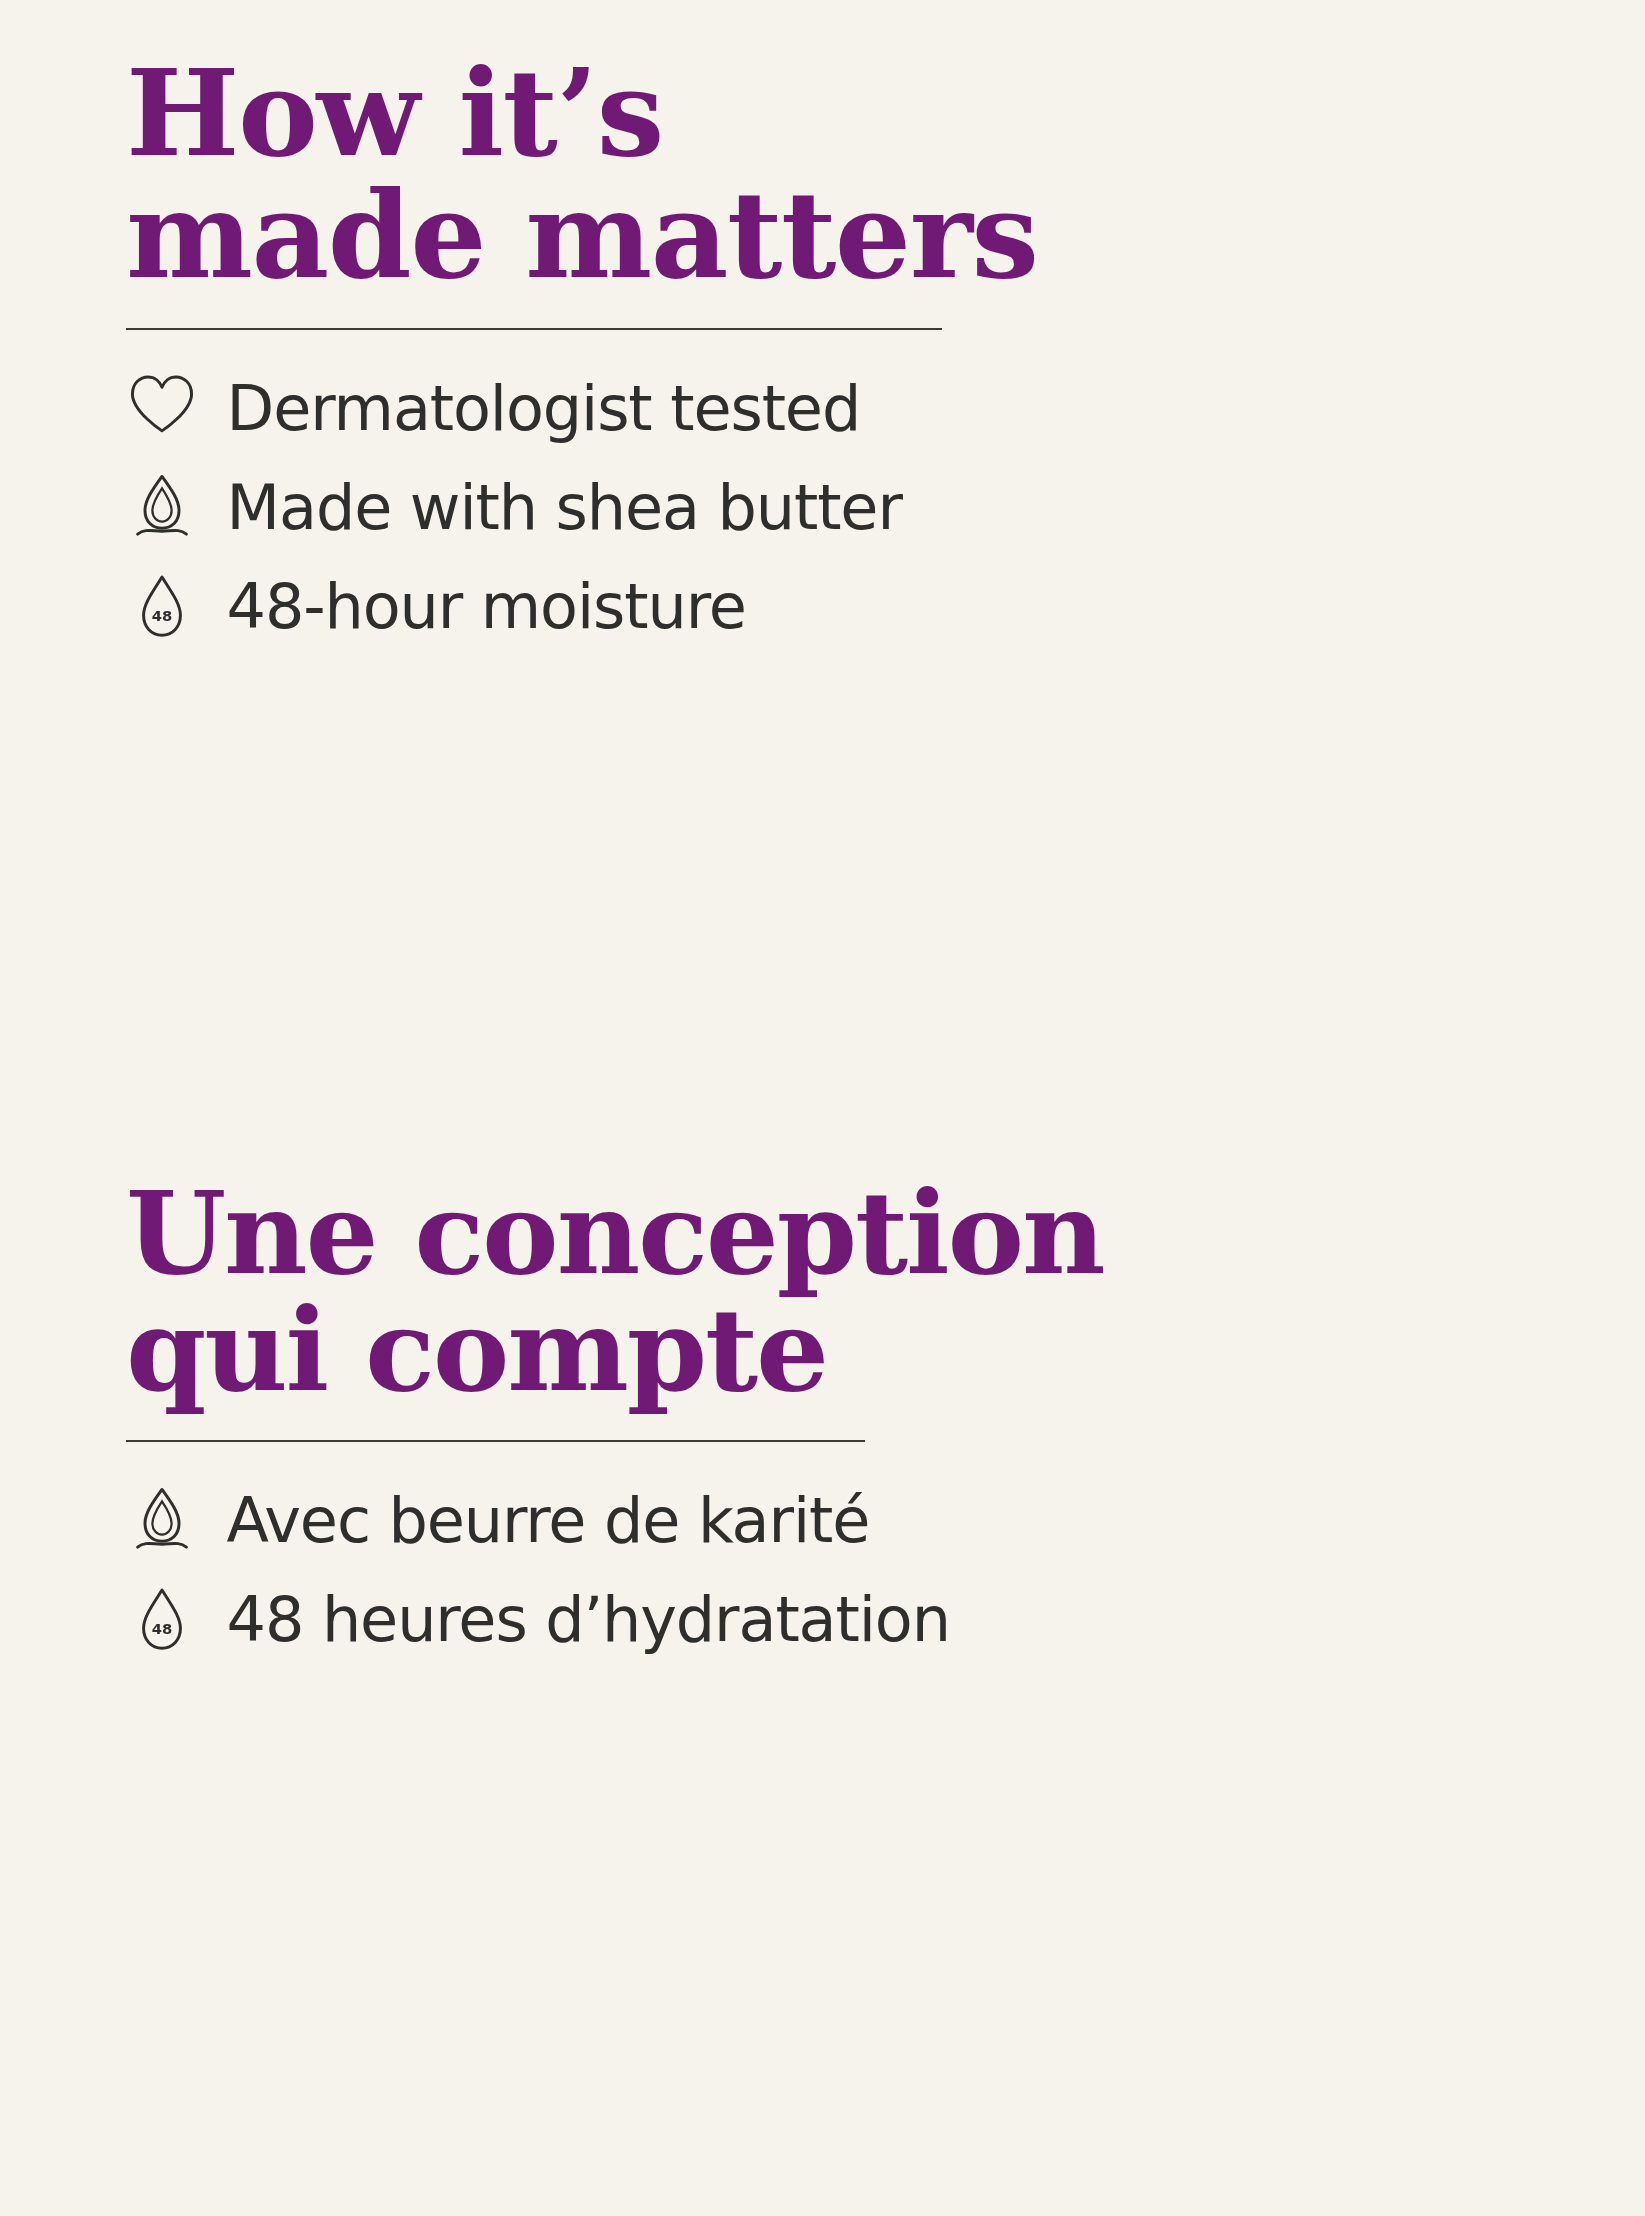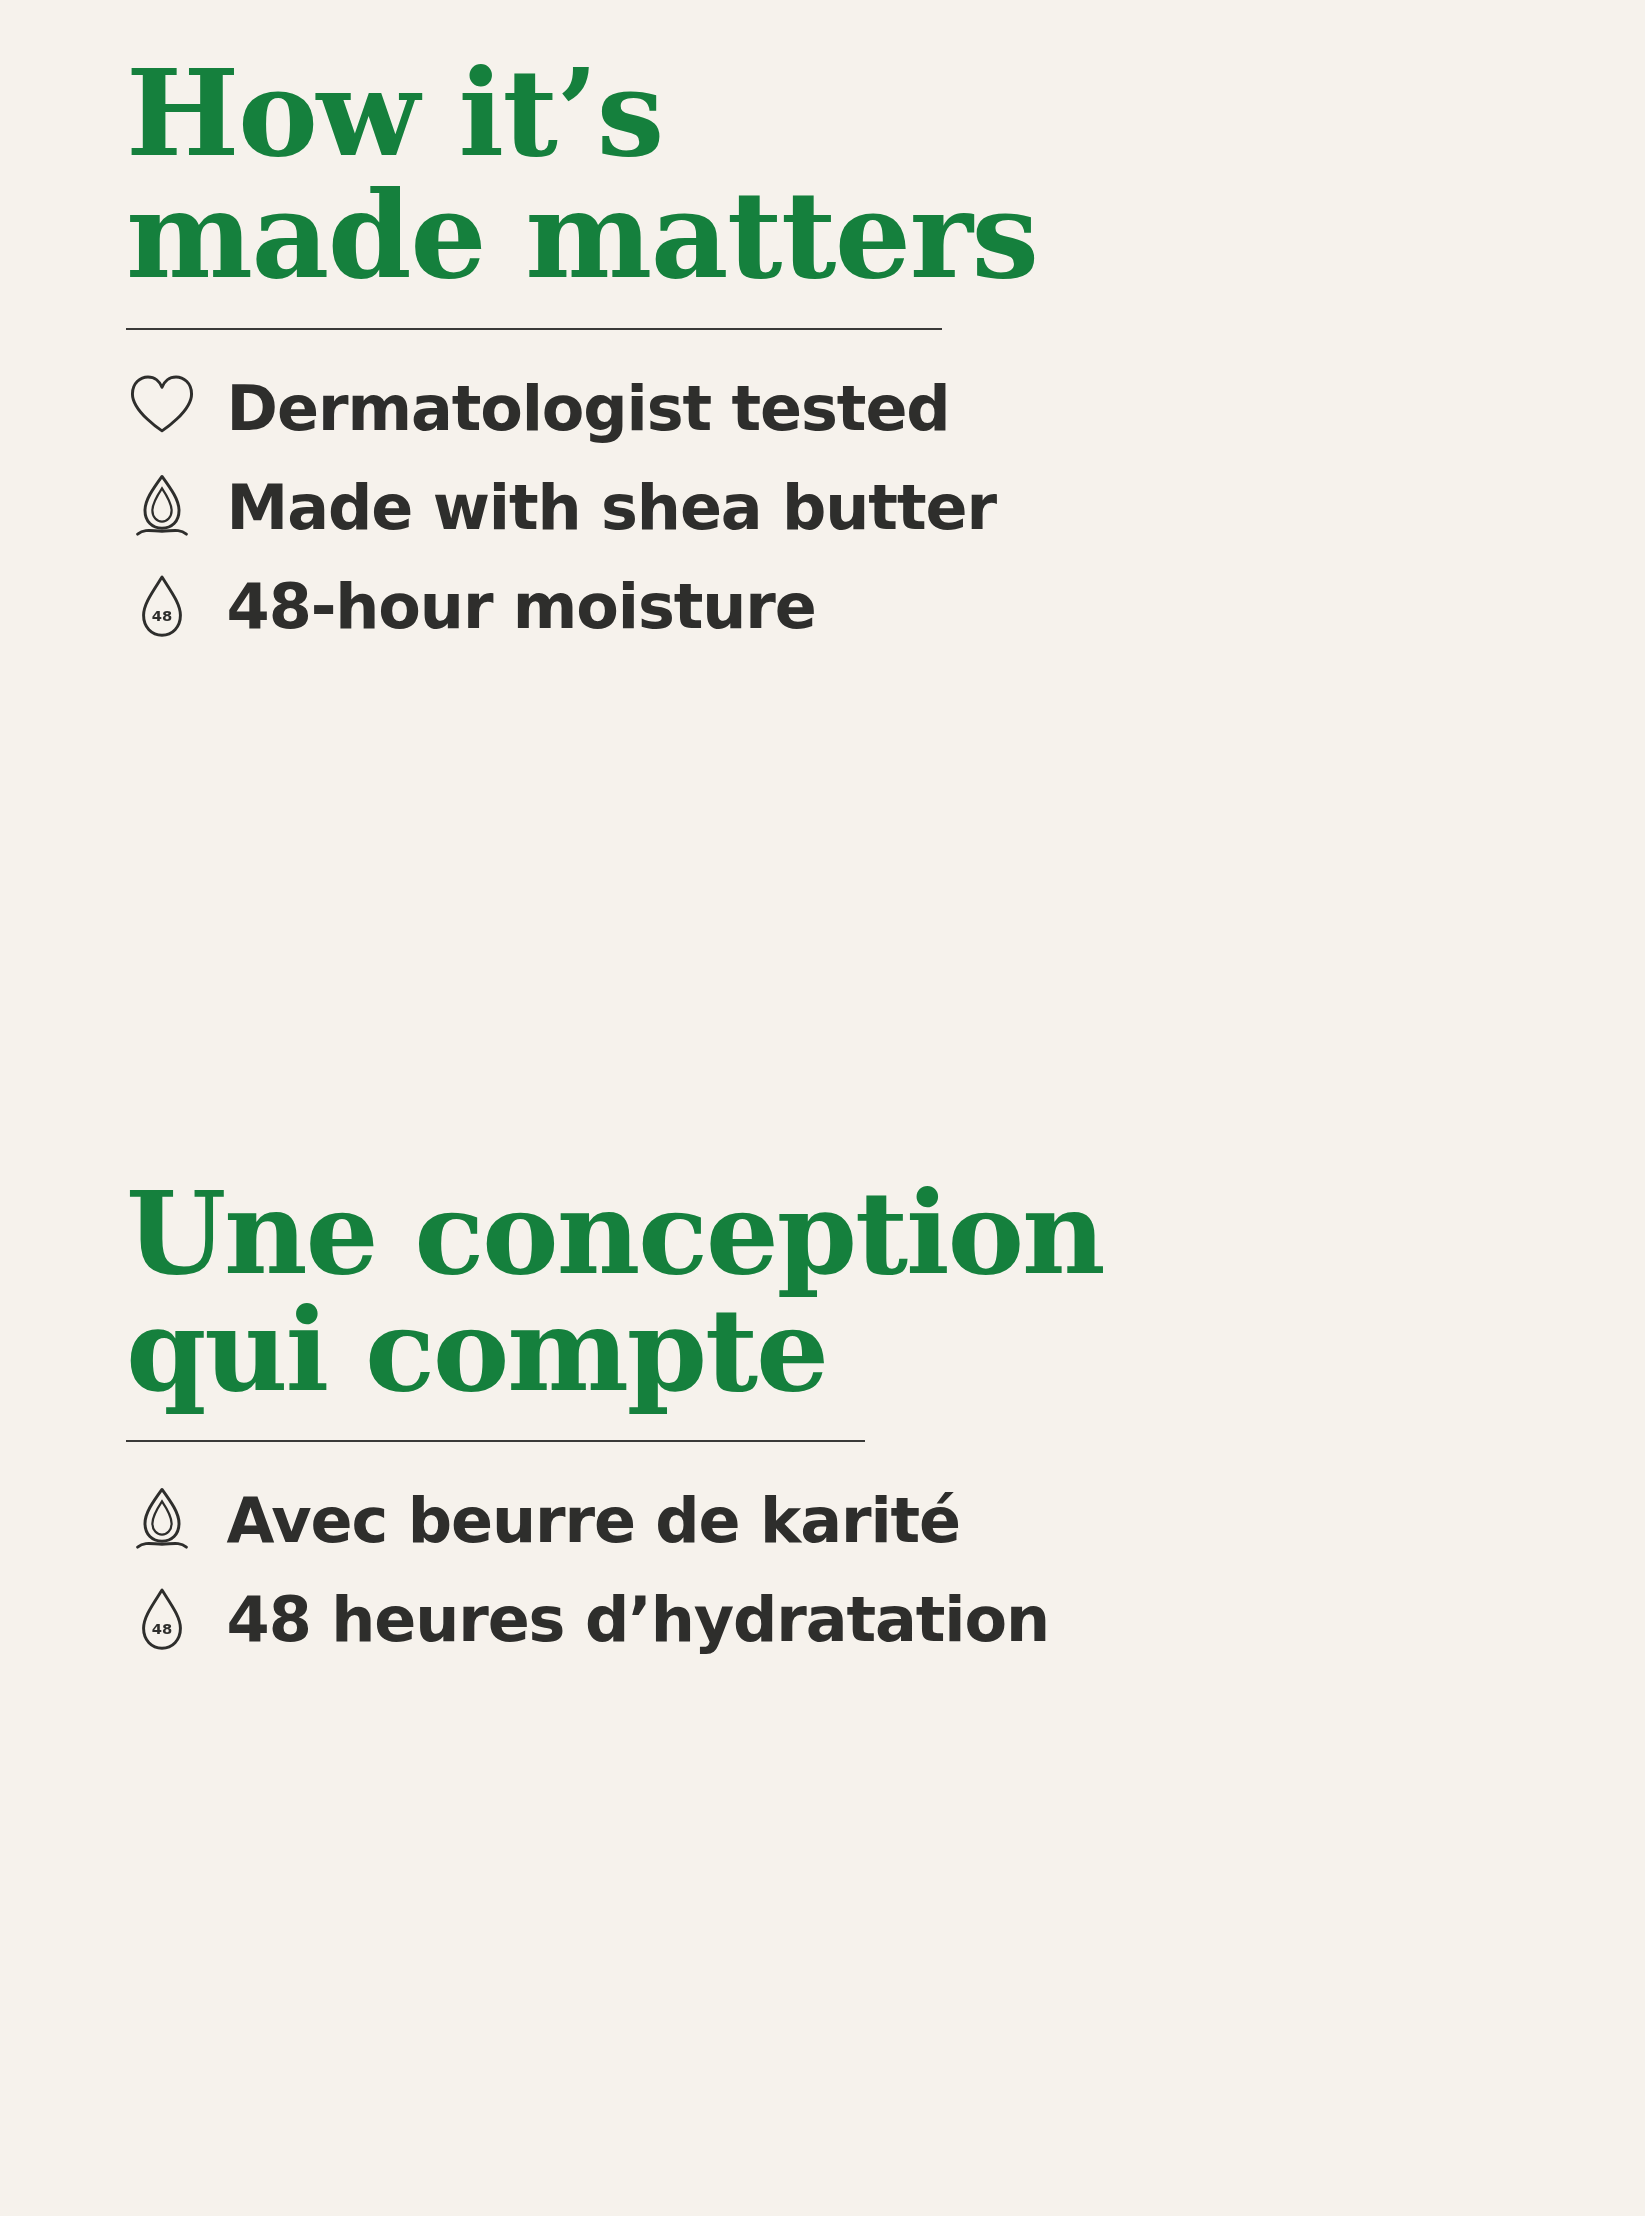--- a/index.html
+++ b/index.html
@@ -25,21 +25,21 @@
     position: absolute;
     left: 126px;
     right: 126px;
   }
   .section-how { top: 52px; }
   .section-une { top: 1174px; }
 
   .headline {
     font-family: "DejaVu Serif", "Liberation Serif", serif;
     font-weight: 700;
-    color: #15803d;
+    color: #701a75;
     font-size: 120px;
     line-height: 1.02;
     letter-spacing: -1.5px;
     margin: 0;
     white-space: pre-line;
   }
   .headline.fr {
     font-size: 115px;
     letter-spacing: -2.2px;
   }
@@ -72,21 +72,21 @@
   }
   .feature-icon svg {
     display: block;
   }
   .feature-label {
     font-family: "DejaVu Sans", "Liberation Sans", sans-serif;
     font-size: 62px;
     line-height: 1.12;
     color: #2e2e2c;
     letter-spacing: -1.1px;
-    font-weight: 700;
+    font-weight: 400;
   }
   .drop-num {
     font-family: "DejaVu Sans", "Liberation Sans", sans-serif;
     font-size: 20px;
     font-weight: 700;
     fill: #2e2e2c;
   }
 </style>
 </head>
 <body>

